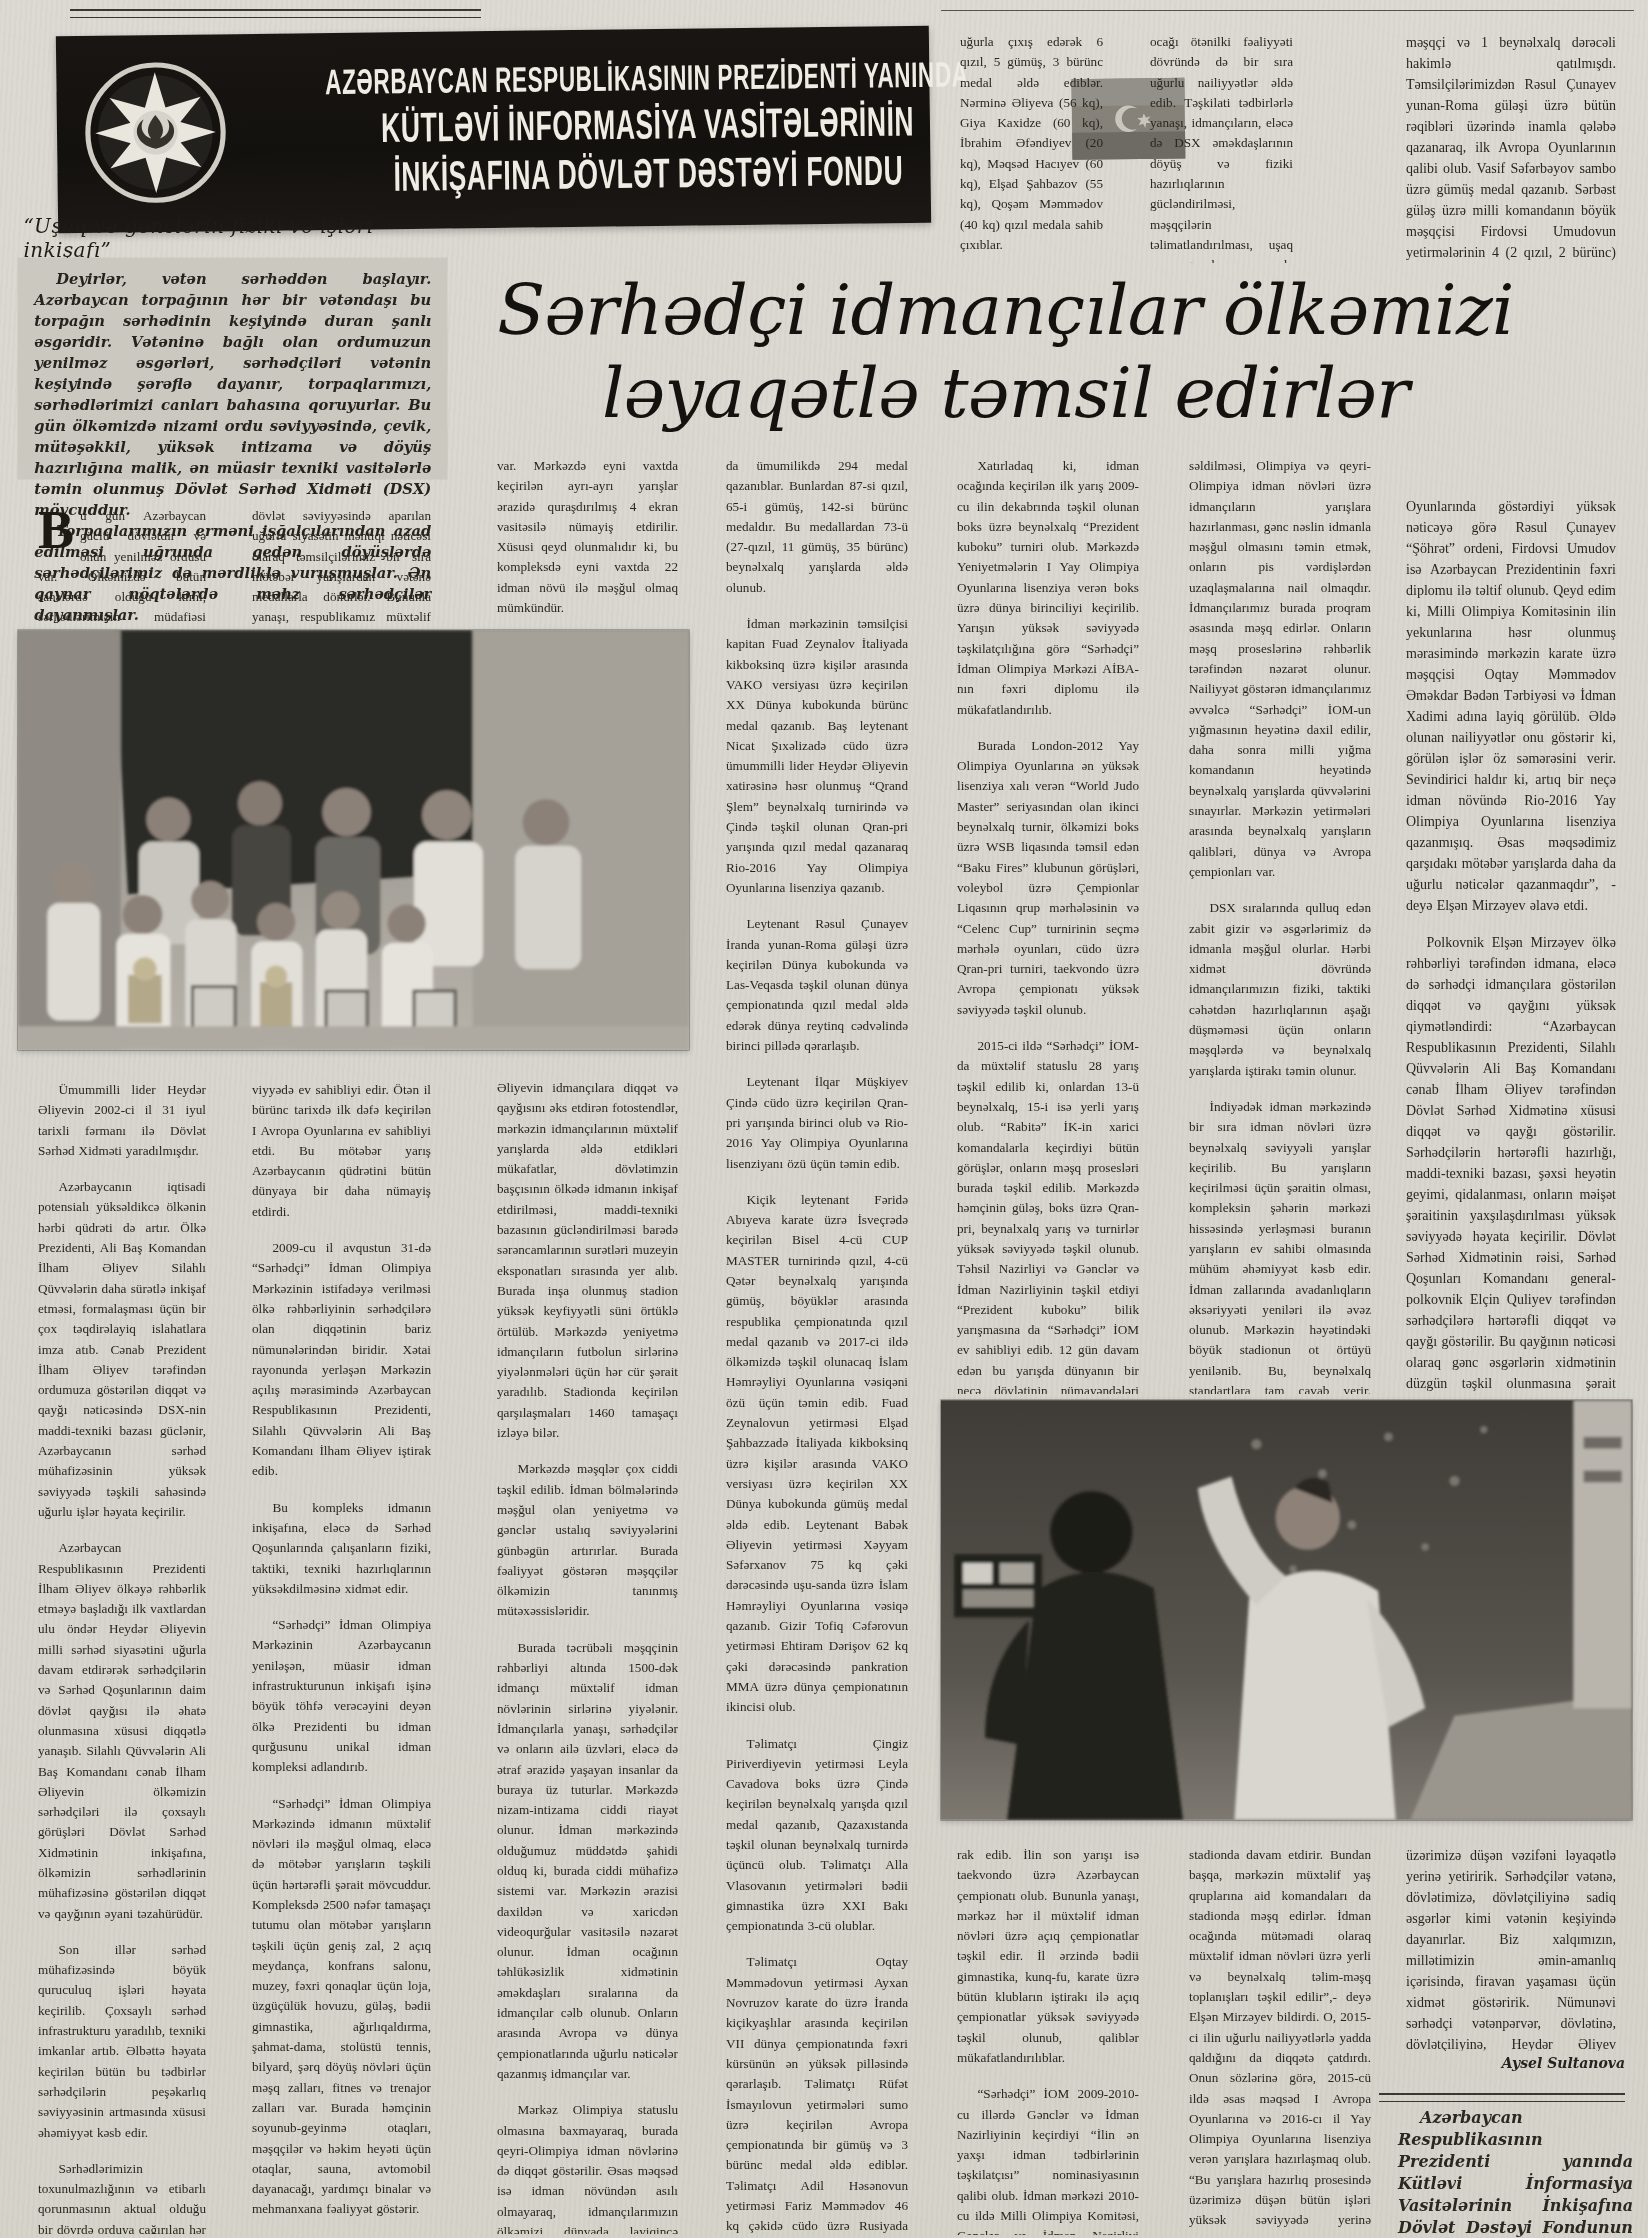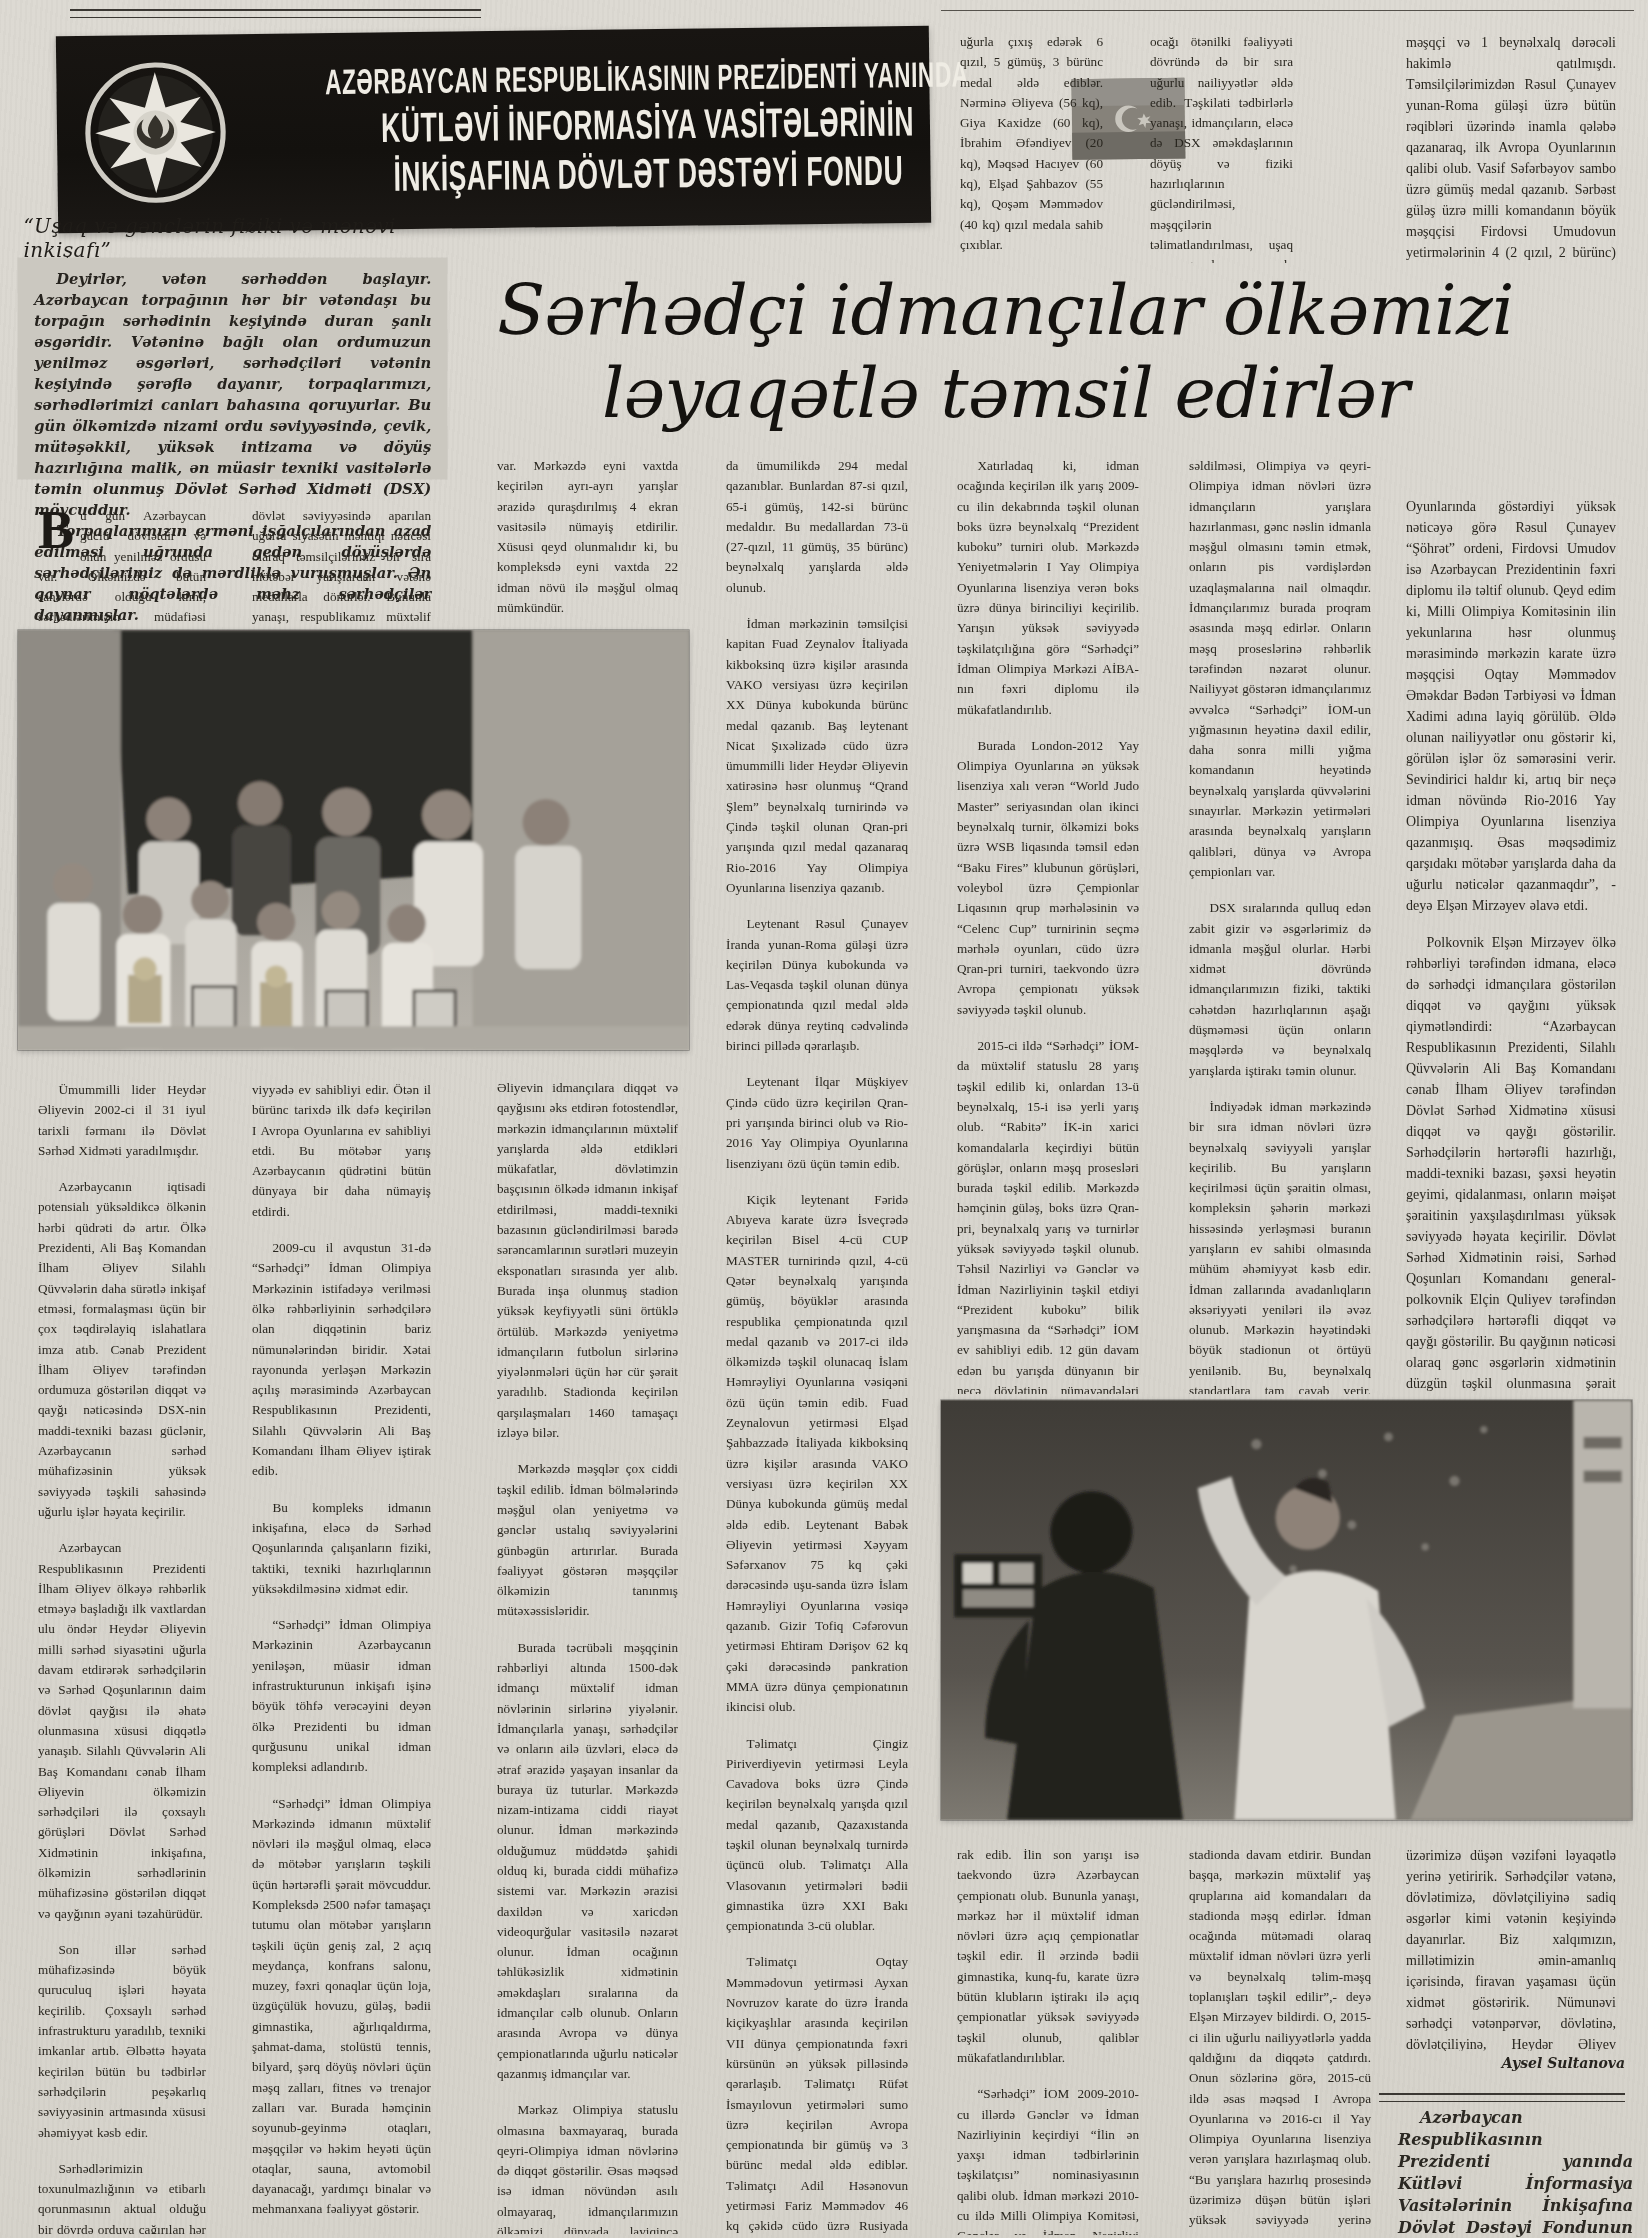--- a/index.html
+++ b/index.html
@@ -81,21 +81,21 @@
     <p class="para">İndiyədək “Sərhədçi” İOM-da müxtəlif idman növləri üzrə bir sıra mötəbər yarışlar təşkil edilib. Bunların arasında Yay Olimpiya Oyunlarına lisenziya verən turnir-</p>
   </div>
 <div class="abs col" style="left:1134px;top:16px;width:175px;height:247px;">
   <span><p class="para flush">ocağı ötənilki fəaliyyəti dövründə də bir sıra uğurlu nailiyyətlər əldə edib. Təşkilati tədbirlərlə yanaşı, idmançıların, eləcə də DSX əməkdaşlarının döyüş və fiziki hazırlıqlarının gücləndirilməsi, məşqçilərin təlimatlandırılması, uşaq və gənclər arasında idmanın kütləvi inkişafı istiqamətində işlər həyata keçirilib.</p></span>
   
 </div>
 <div class="abs col c7" style="left:1390px;top:16px;width:242px;height:247px;">
     <p class="para flush">məşqçi və 1 beynəlxalq dərəcəli hakimlə qatılmışdı. Təmsilçilərimizdən Rəsul Çunayev yunan-Roma güləşi üzrə bütün rəqibləri üzərində inamla qələbə qazanaraq, ilk Avropa Oyunlarının qalibi olub. Vasif Səfərbəyov sambo üzrə gümüş medal qazanıb. Sərbəst güləş üzrə milli komandanın böyük məşqçisi Firdovsi Umudovun yetirmələrinin 4 (2 qızıl, 2 bürünc) medal qazanması sərhədçi idmançılarımızı daha da ruhlandırdı. İlk Avropa</p>
   </div>
 
-<div class="abs quote" style="left:23.5px;top:214px;width:418px;height:35px;">“Uşaq və gənclərin fiziki və mənəvi inkişafı”</div>
+<div class="abs quote" style="left:23.5px;top:214px;width:418px;height:35px;">“Uşaq və gənclərin fiziki və işləri inkişafı”</div>
 
 <div class="abs leadbox" style="left:18.3px;top:258px;width:397px;height:200px;">
   <span><p class="para">Deyirlər, vətən sərhəddən başlayır. Azərbaycan torpağının hər bir vətəndaşı bu torpağın sərhədinin keşiyində duran şanlı əsgəridir. Vətəninə bağlı olan ordumuzun yenilməz əsgərləri, sərhədçiləri vətənin keşiyində şərəflə dayanır, torpaqlarımızı, sərhədlərimizi canları bahasına qoruyurlar. Bu gün ölkəmizdə nizami ordu səviyyəsində, çevik, mütəşəkkil, yüksək intizama və döyüş hazırlığına malik, ən müasir texniki vasitələrlə təmin olunmuş Dövlət Sərhəd Xidməti (DSX) mövcuddur.</p><p class="para">Torpaqlarımızın erməni işğalçılarından azad edilməsi uğrunda gedən döyüşlərdə sərhədçilərimiz də mərdliklə vuruşmuşlar. Ən qaynar nöqtələrdə məhz sərhədçilər dayanmışlar.</p></span>
 </div>
 
 <div class="abs headline" style="left:470px;top:269px;width:1071px;height:208px;">
   <div class="hl">Sərhədçi idmançılar ölkəmizi</div>
   <div class="hl">ləyaqətlə təmsil edirlər</div>
 </div>
 

